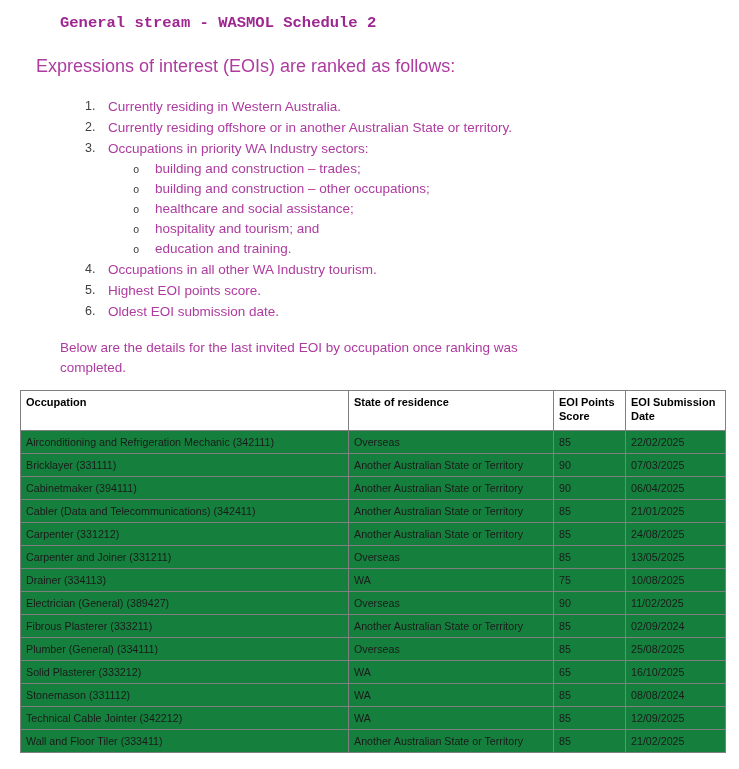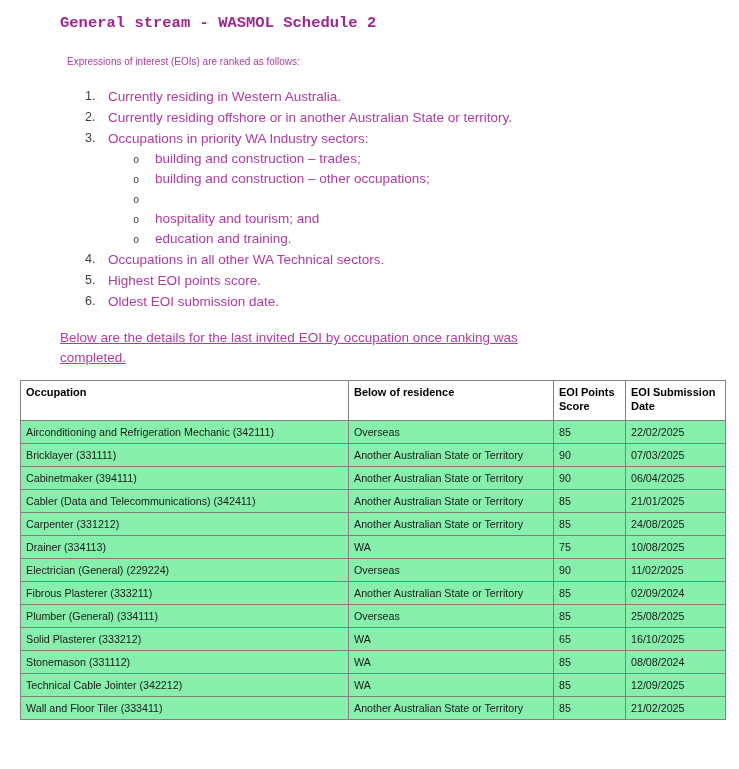--- a/index.html
+++ b/index.html
@@ -16,22 +16,22 @@
     font-family:"Liberation Sans","DejaVu Sans",sans-serif;
     -webkit-font-smoothing:antialiased;
   }
   .title{
     margin:14px 0 0 60px;
     font-size:15.5px; font-weight:700;
     color:var(--heading);
     font-family:Liberation Mono, monospace;
   }
   .intro{
-    margin:24px 0 0 67px;
-    font-size:10px; color:var(--body_text);
+    margin:24px 0 0 36px;
+    font-size:18px; color:var(--body_text);
   }
   ol.ranking{
     list-style:none; margin:19px 0 0 60px; padding:0;
     font-size:13.5px; color:var(--body_text);
   }
   .item{ display:flex; align-items:flex-start; line-height:21px; }
   .num{
     flex:0 0 23px; margin-left:25px;
     color:var(--marker); font-size:12.5px;
   }
@@ -40,34 +40,33 @@
   .subitem{ display:flex; line-height:20px; }
   .sub-marker{
     flex:0 0 22px; color:var(--marker);
     font-family:"DejaVu Sans Mono",monospace;
     font-size:10.5px; line-height:20px;
   }
   .outro{
     margin:16px 0 0 60px; max-width:520px;
     font-size:13.5px; line-height:19.5px;
     color:var(--body_text);
-    text-decoration:underline;
   }
   table.eoi{
     margin:13px 16px 0 20px;
     border-collapse:collapse; table-layout:fixed;
     width:705px; color:var(--table_text);
   }
   th,td{ border:1px solid var(--table_border); padding:0 5px; overflow:hidden; }
   th{
     font-size:11px; font-weight:700; text-align:left;
     vertical-align:top; height:40px; padding-top:4px;
     line-height:14px; color:#000000; background:#ffffff;
   }
-  td{ font-size:10.7px; height:23px; white-space:nowrap; background:#86efac; }
+  td{ font-size:10.7px; height:23px; white-space:nowrap; background:#15803d; }
   td:nth-child(3), td:nth-child(4){ }
 </style>
 </head>
 <body>
 
 <div class="page">
   <h1 class="title">General stream - WASMOL Schedule 2</h1>
   <p class="intro">Expressions of interest (EOIs) are ranked as follows:</p>
   <ol class="ranking" id="ranking-list">
       <li class="item">
@@ -84,34 +83,35 @@
             <li class="subitem">
               <span class="sub-marker">o</span>
               <span class="txt">building and construction – trades;</span>
             </li>
             <li class="subitem">
               <span class="sub-marker">o</span>
               <span class="txt">building and construction – other occupations;</span>
             </li>
             <li class="subitem">
               <span class="sub-marker">o</span>
+              <span class="txt">healthcare and social assistance;</span>
             </li>
             <li class="subitem">
               <span class="sub-marker">o</span>
               <span class="txt">hospitality and tourism; and</span>
             </li>
             <li class="subitem">
               <span class="sub-marker">o</span>
               <span class="txt">education and training.</span>
             </li>
           </ul></div>
       </li>
       <li class="item">
         <span class="num">4.</span>
-        <div class="item-body"><span class="txt">Occupations in all other WA Technical sectors.</span></div>
+        <div class="item-body"><span class="txt">Occupations in all other WA Industry tourism.</span></div>
       </li>
       <li class="item">
         <span class="num">5.</span>
         <div class="item-body"><span class="txt">Highest EOI points score.</span></div>
       </li>
       <li class="item">
         <span class="num">6.</span>
         <div class="item-body"><span class="txt">Oldest EOI submission date.</span></div>
       </li>
     </ol>
@@ -119,21 +119,21 @@
   <table class="eoi">
     <colgroup>
       <col style="width:328px">
         <col style="width:205px">
         <col style="width:72px">
         <col style="width:100px">
     </colgroup>
     <thead>
       <tr id="head-row">
           <th>Occupation</th>
-          <th>Below of residence</th>
+          <th>State of residence</th>
           <th>EOI Points Score</th>
           <th>EOI Submission Date</th>
         </tr>
     </thead>
     <tbody id="table-body">
         <tr>
           <td>Airconditioning and Refrigeration Mechanic (342111)</td>
           <td>Overseas</td>
           <td>85</td>
           <td>22/02/2025</td>
@@ -156,27 +156,33 @@
           <td>85</td>
           <td>21/01/2025</td>
         </tr>
         <tr>
           <td>Carpenter (331212)</td>
           <td>Another Australian State or Territory</td>
           <td>85</td>
           <td>24/08/2025</td>
         </tr>
         <tr>
+          <td>Carpenter and Joiner (331211)</td>
+          <td>Overseas</td>
+          <td>85</td>
+          <td>13/05/2025</td>
+        </tr>
+        <tr>
           <td>Drainer (334113)</td>
           <td>WA</td>
           <td>75</td>
           <td>10/08/2025</td>
         </tr>
         <tr>
-          <td>Electrician (General) (229224)</td>
+          <td>Electrician (General) (389427)</td>
           <td>Overseas</td>
           <td>90</td>
           <td>11/02/2025</td>
         </tr>
         <tr>
           <td>Fibrous Plasterer (333211)</td>
           <td>Another Australian State or Territory</td>
           <td>85</td>
           <td>02/09/2024</td>
         </tr>

